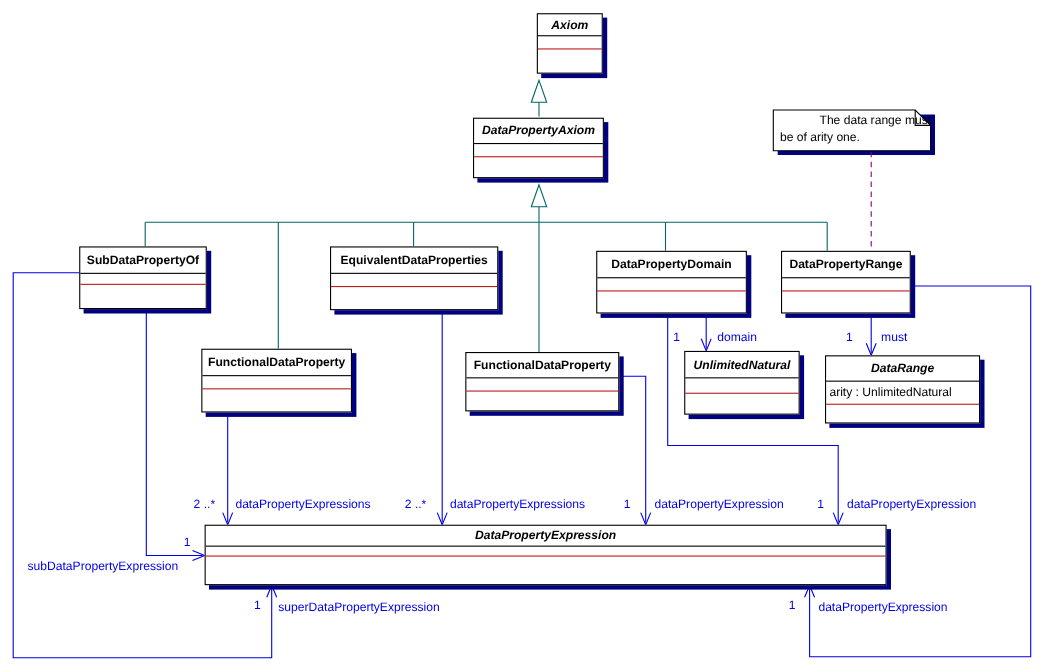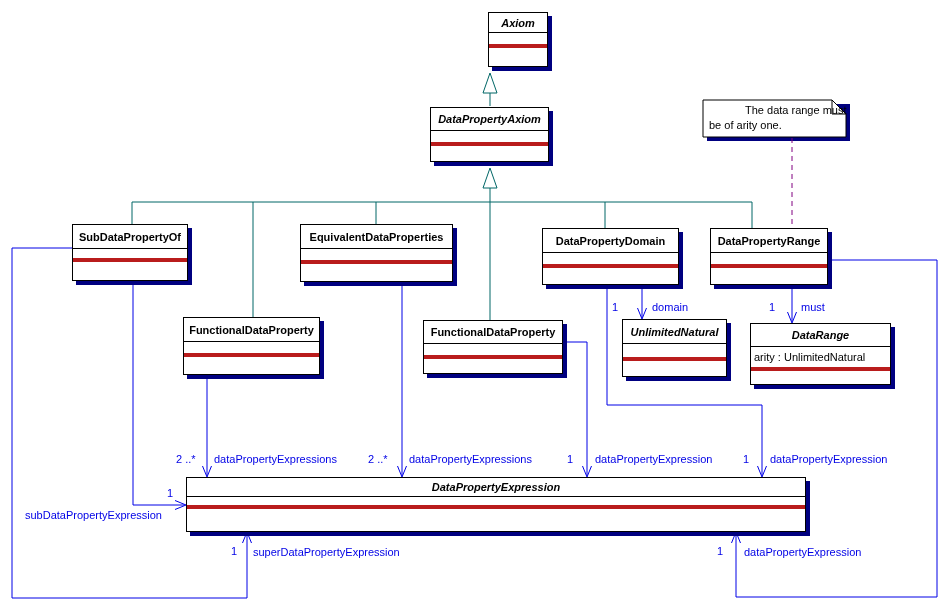--- a/index.html
+++ b/index.html
@@ -13,21 +13,21 @@
     border:1px solid #000000;box-shadow:4px 4px 0 0 #000080;
     display:flex;flex-direction:column;box-sizing:border-box;
   }
   .c-title{
     height:22px;border-bottom:1px solid #000000;
     display:flex;align-items:center;justify-content:center;
     font-size:11px;font-weight:bold;color:#000;white-space:nowrap;overflow:hidden;
   }
   .c-title.abstract{font-style:italic;}
   .c-attrs{
-    height:11px;border-bottom:4px solid #b91c1c;
+    height:11px;border-bottom:1px solid #b91c1c;
     font-size:11px;color:#000;display:flex;align-items:center;white-space:nowrap;overflow:hidden;
   }
   .c-attrs .attr-text{padding-left:3px;}
   .c-ops{flex:1;}
   .lbl{
     position:absolute;z-index:5;font-size:11px;color:#0000e6;white-space:nowrap;line-height:12px;
   }
   .note-text{
     position:absolute;z-index:4;font-size:11px;color:#000;line-height:15px;white-space:nowrap;
   }

